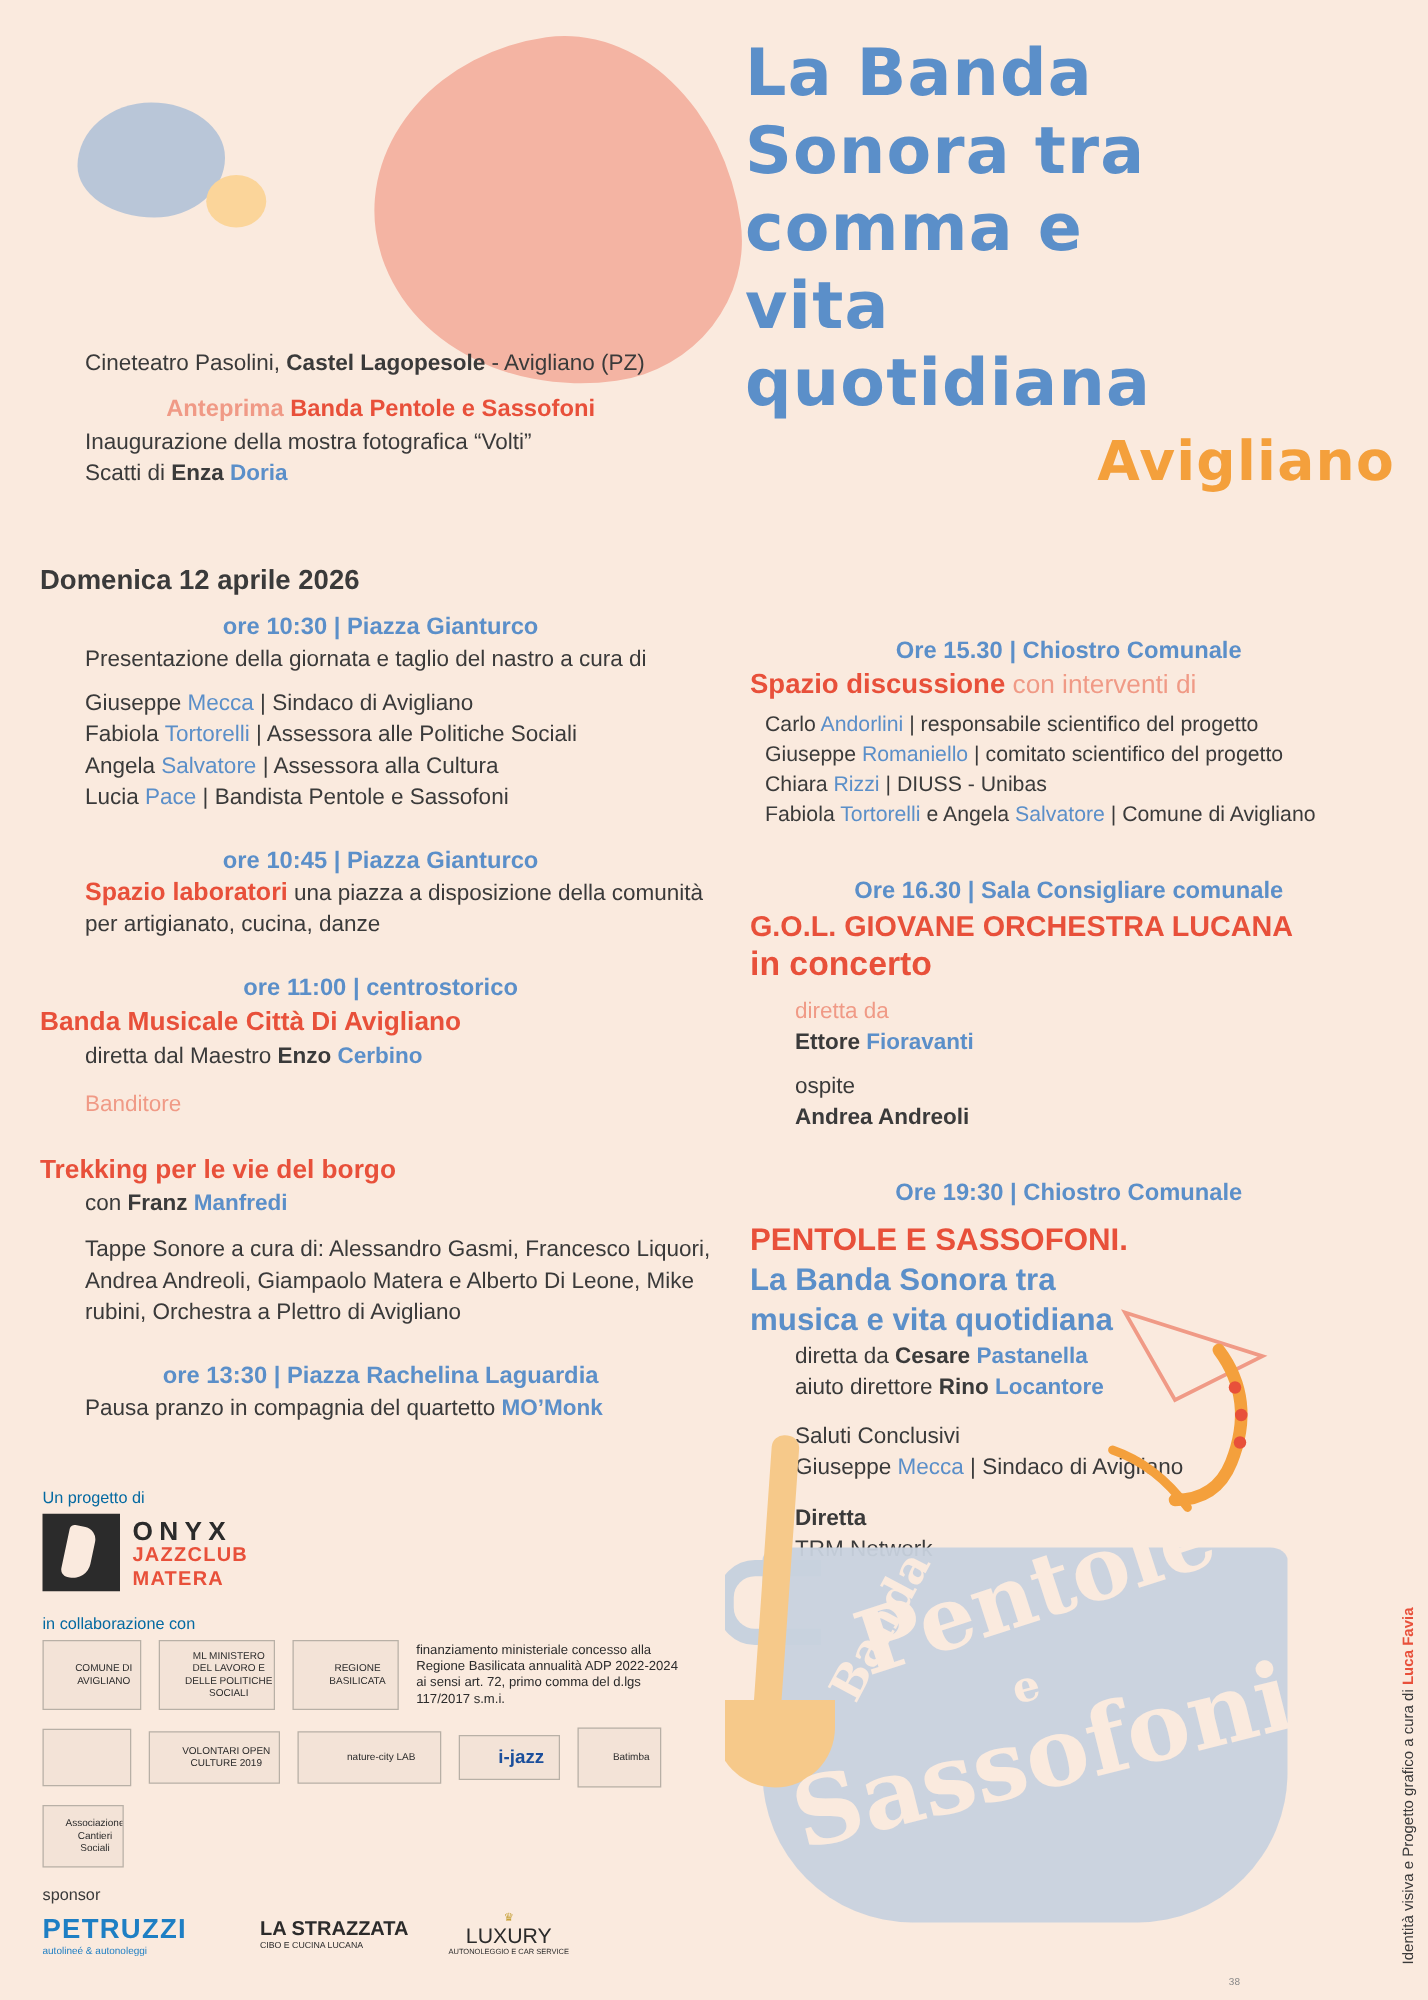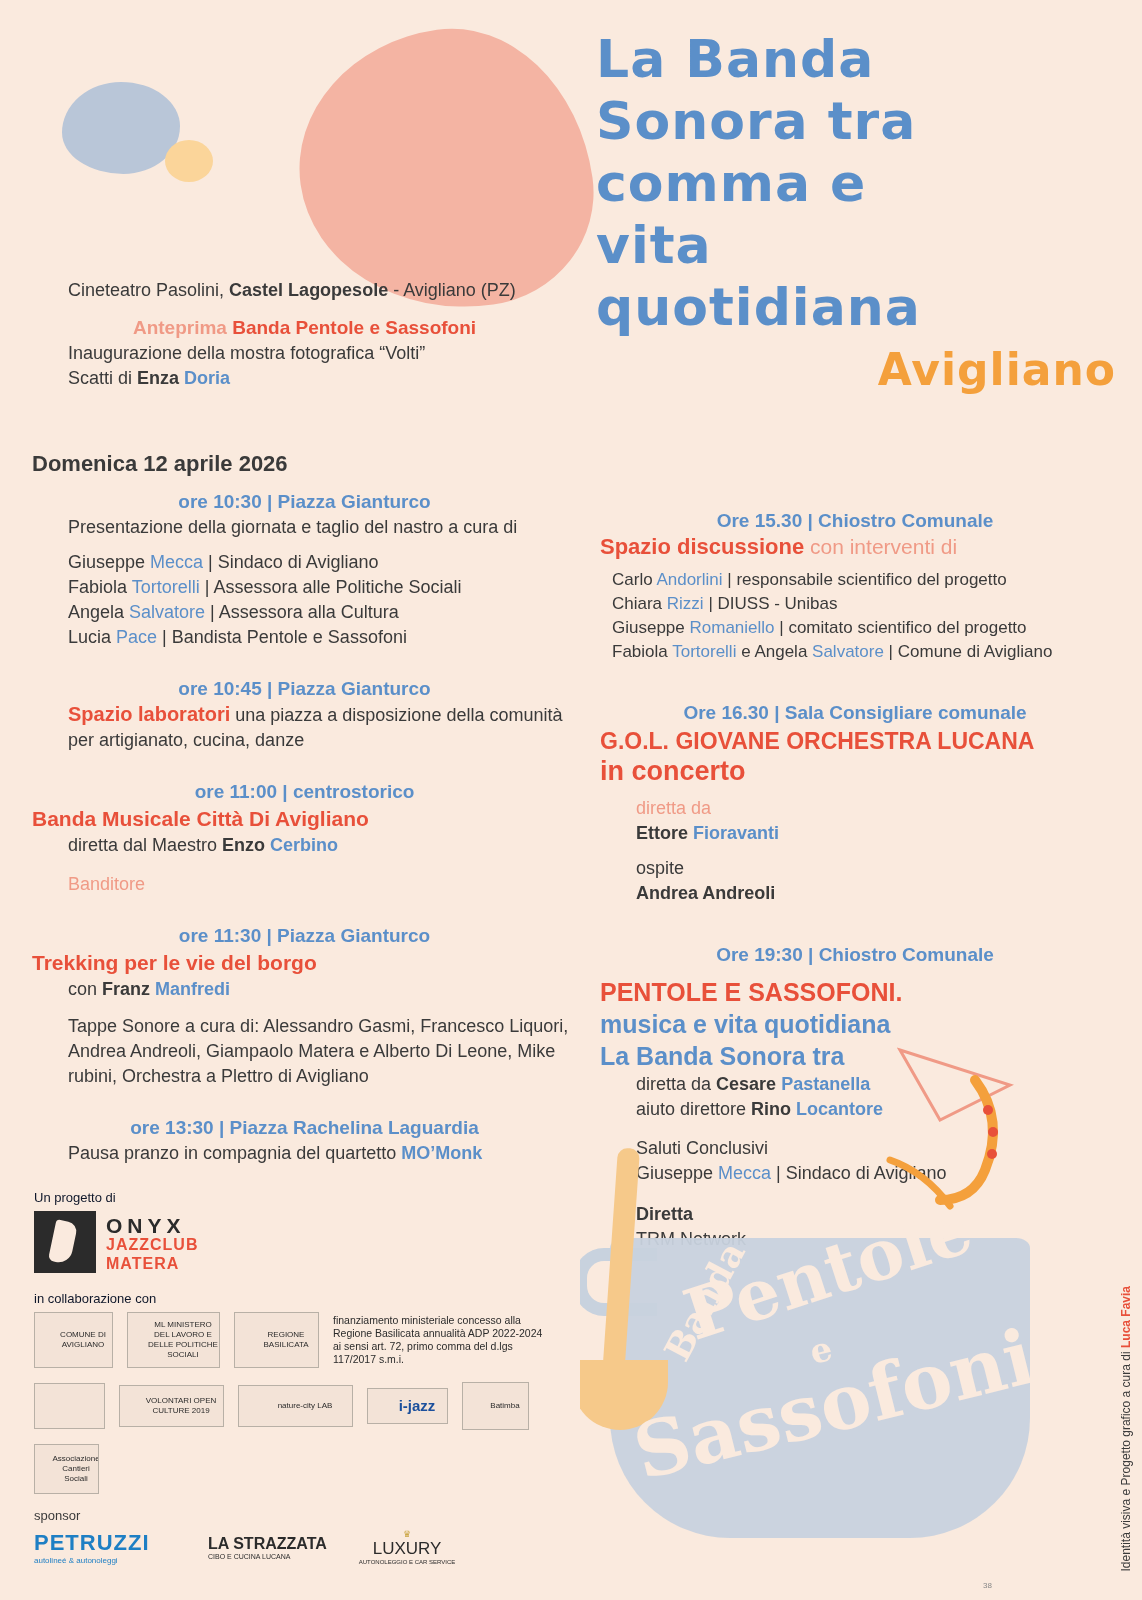--- a/index.html
+++ b/index.html
@@ -38,21 +38,21 @@
   .small{font-size:17px;line-height:24px;}
   .big-red{color:#e8503a;font-weight:bold;font-size:25px;line-height:32px;}
   .big-blue{color:#5b8fc9;font-weight:bold;font-size:25px;line-height:32px;}
   .gap-s{height:10px;}
   .gap-m{height:20px;}
   .gap-l{height:30px;}
   #sabato{font-size:21px;font-weight:bold;line-height:30px;}
   #domenica{font-size:22px;font-weight:bold;line-height:30px;}
   
   #logos{position:absolute;left:34px;top:1190px;width:540px;}
-  .logo-lbl{font-size:13px;color:#0f172a;margin-bottom:6px;}
+  .logo-lbl{font-size:13px;color:#0369a1;margin-bottom:6px;}
   #onyx{display:flex;align-items:flex-end;gap:10px;margin-bottom:18px;}
   #onyx-mark{width:62px;height:62px;background:#2b2b2b;position:relative;}
   #onyx-mark:after{content:"";position:absolute;left:18px;top:10px;width:22px;height:42px;
     background:#faeade;border-radius:4px 10px 14px 6px;transform:rotate(12deg);}
   #onyx-text{line-height:19px;}
   #onyx-text .o1{font-size:21px;font-weight:bold;letter-spacing:5px;color:#2b2b2b;}
   #onyx-text .o2{font-size:16px;font-weight:bold;letter-spacing:1px;color:#e8503a;}
   #onyx-text .o3{font-size:16px;font-weight:bold;letter-spacing:1px;color:#e8503a;}
   .logo-row{display:flex;align-items:center;gap:14px;margin-bottom:14px;flex-wrap:wrap;}
   .lg{display:flex;align-items:center;justify-content:center;font-size:8px;text-align:center;
@@ -140,21 +140,20 @@
     <div class="hdr blue">ore 11:00 |  centrostorico</div>
     <div class="red b" style="font-size:21px;line-height:28px">Banda Musicale Città Di Avigliano</div>
     <div class="line"><span>diretta dal Maestro </span><span class="b">Enzo </span><span class="blue b">Cerbino</span></div>
     <div style="height:14px"></div>
     <div class="line salmon">Banditore</div>
   </div>
 
   <div class="gap-m"></div>
 
   <div class="sec">
-    <div class="hdr blue">ore 11:30 | Piazza Gianturco</div>
     <div class="red b" style="font-size:21px;line-height:28px">Trekking per le vie del borgo</div>
     <div class="line"><span>con  </span><span class="b">Franz </span><span class="blue b">Manfredi</span></div>
     <div style="height:12px"></div>
     <div class="line">Tappe Sonore a cura di: Alessandro Gasmi, Francesco Liquori, Andrea Andreoli, Giampaolo Matera e Alberto Di Leone, Mike rubini, Orchestra a Plettro di Avigliano</div>
   </div>
 
   <div class="gap-m"></div>
 
   <div class="sec">
     <div class="hdr blue">ore 13:30 | Piazza Rachelina Laguardia</div>
@@ -165,22 +164,22 @@
 <div class="col" id="col-right">
 
   <div class="sec">
     <div class="hdr blue">Ore 15.30 | Chiostro Comunale</div>
     <div>
       <span class="red b" style="font-size:22px">Spazio discussione</span><span class="salmon" style="font-size:21px"> con interventi di</span>
     </div>
     <div style="height:8px"></div>
     <div style="padding-left:12px">
       <div class="small"><span>Carlo </span><span class="blue">Andorlini</span><span> | responsabile scientifico del progetto</span></div>
+      <div class="small"><span>Giuseppe </span><span class="blue">Romaniello</span><span> | comitato scientifico del progetto</span></div>
       <div class="small"><span>Chiara </span><span class="blue">Rizzi</span><span> | DIUSS - Unibas</span></div>
-      <div class="small"><span>Giuseppe </span><span class="blue">Romaniello</span><span> | comitato scientifico del progetto</span></div>
       <div class="small"><span>Fabiola </span><span class="blue">Tortorelli</span><span> e Angela </span><span class="blue">Salvatore</span><span> | Comune di Avigliano</span></div>
     </div>
   </div>
 
   <div class="gap-l"></div>
 
   <div class="sec">
     <div class="hdr blue">Ore 16.30 | Sala Consigliare comunale</div>
     <div class="red b" style="font-size:23px;line-height:30px">G.O.L. GIOVANE ORCHESTRA LUCANA</div>
     <div class="red b" style="font-size:27px;line-height:30px">in concerto</div>
@@ -191,22 +190,22 @@
     <div class="line">ospite</div>
     <div class="line b">Andrea Andreoli</div>
   </div>
 
   <div class="gap-l"></div>
 
   <div class="sec">
     <div class="hdr blue">Ore 19:30 | Chiostro Comunale</div>
     <div style="height:8px"></div>
     <div class="big-red">PENTOLE E SASSOFONI.</div>
+    <div class="big-blue">La Banda Sonora tra</div>
     <div class="big-blue">musica e vita quotidiana</div>
-    <div class="big-blue">La Banda Sonora tra</div>
     <div class="line"><span>diretta da </span><span class="b">Cesare </span><span class="blue b">Pastanella</span></div>
     <div class="line"><span>aiuto direttore </span><span class="b">Rino </span><span class="blue b">Locantore</span></div>
     <div style="height:14px"></div>
     <div class="line">Saluti Conclusivi</div>
     <div class="line"><span>Giuseppe </span><span class="blue">Mecca</span><span> | Sindaco di Avigliano</span></div>
     <div style="height:16px"></div>
     <div class="line b">Diretta</div>
     <div class="line">TRM Network</div>
   </div>
 </div>

